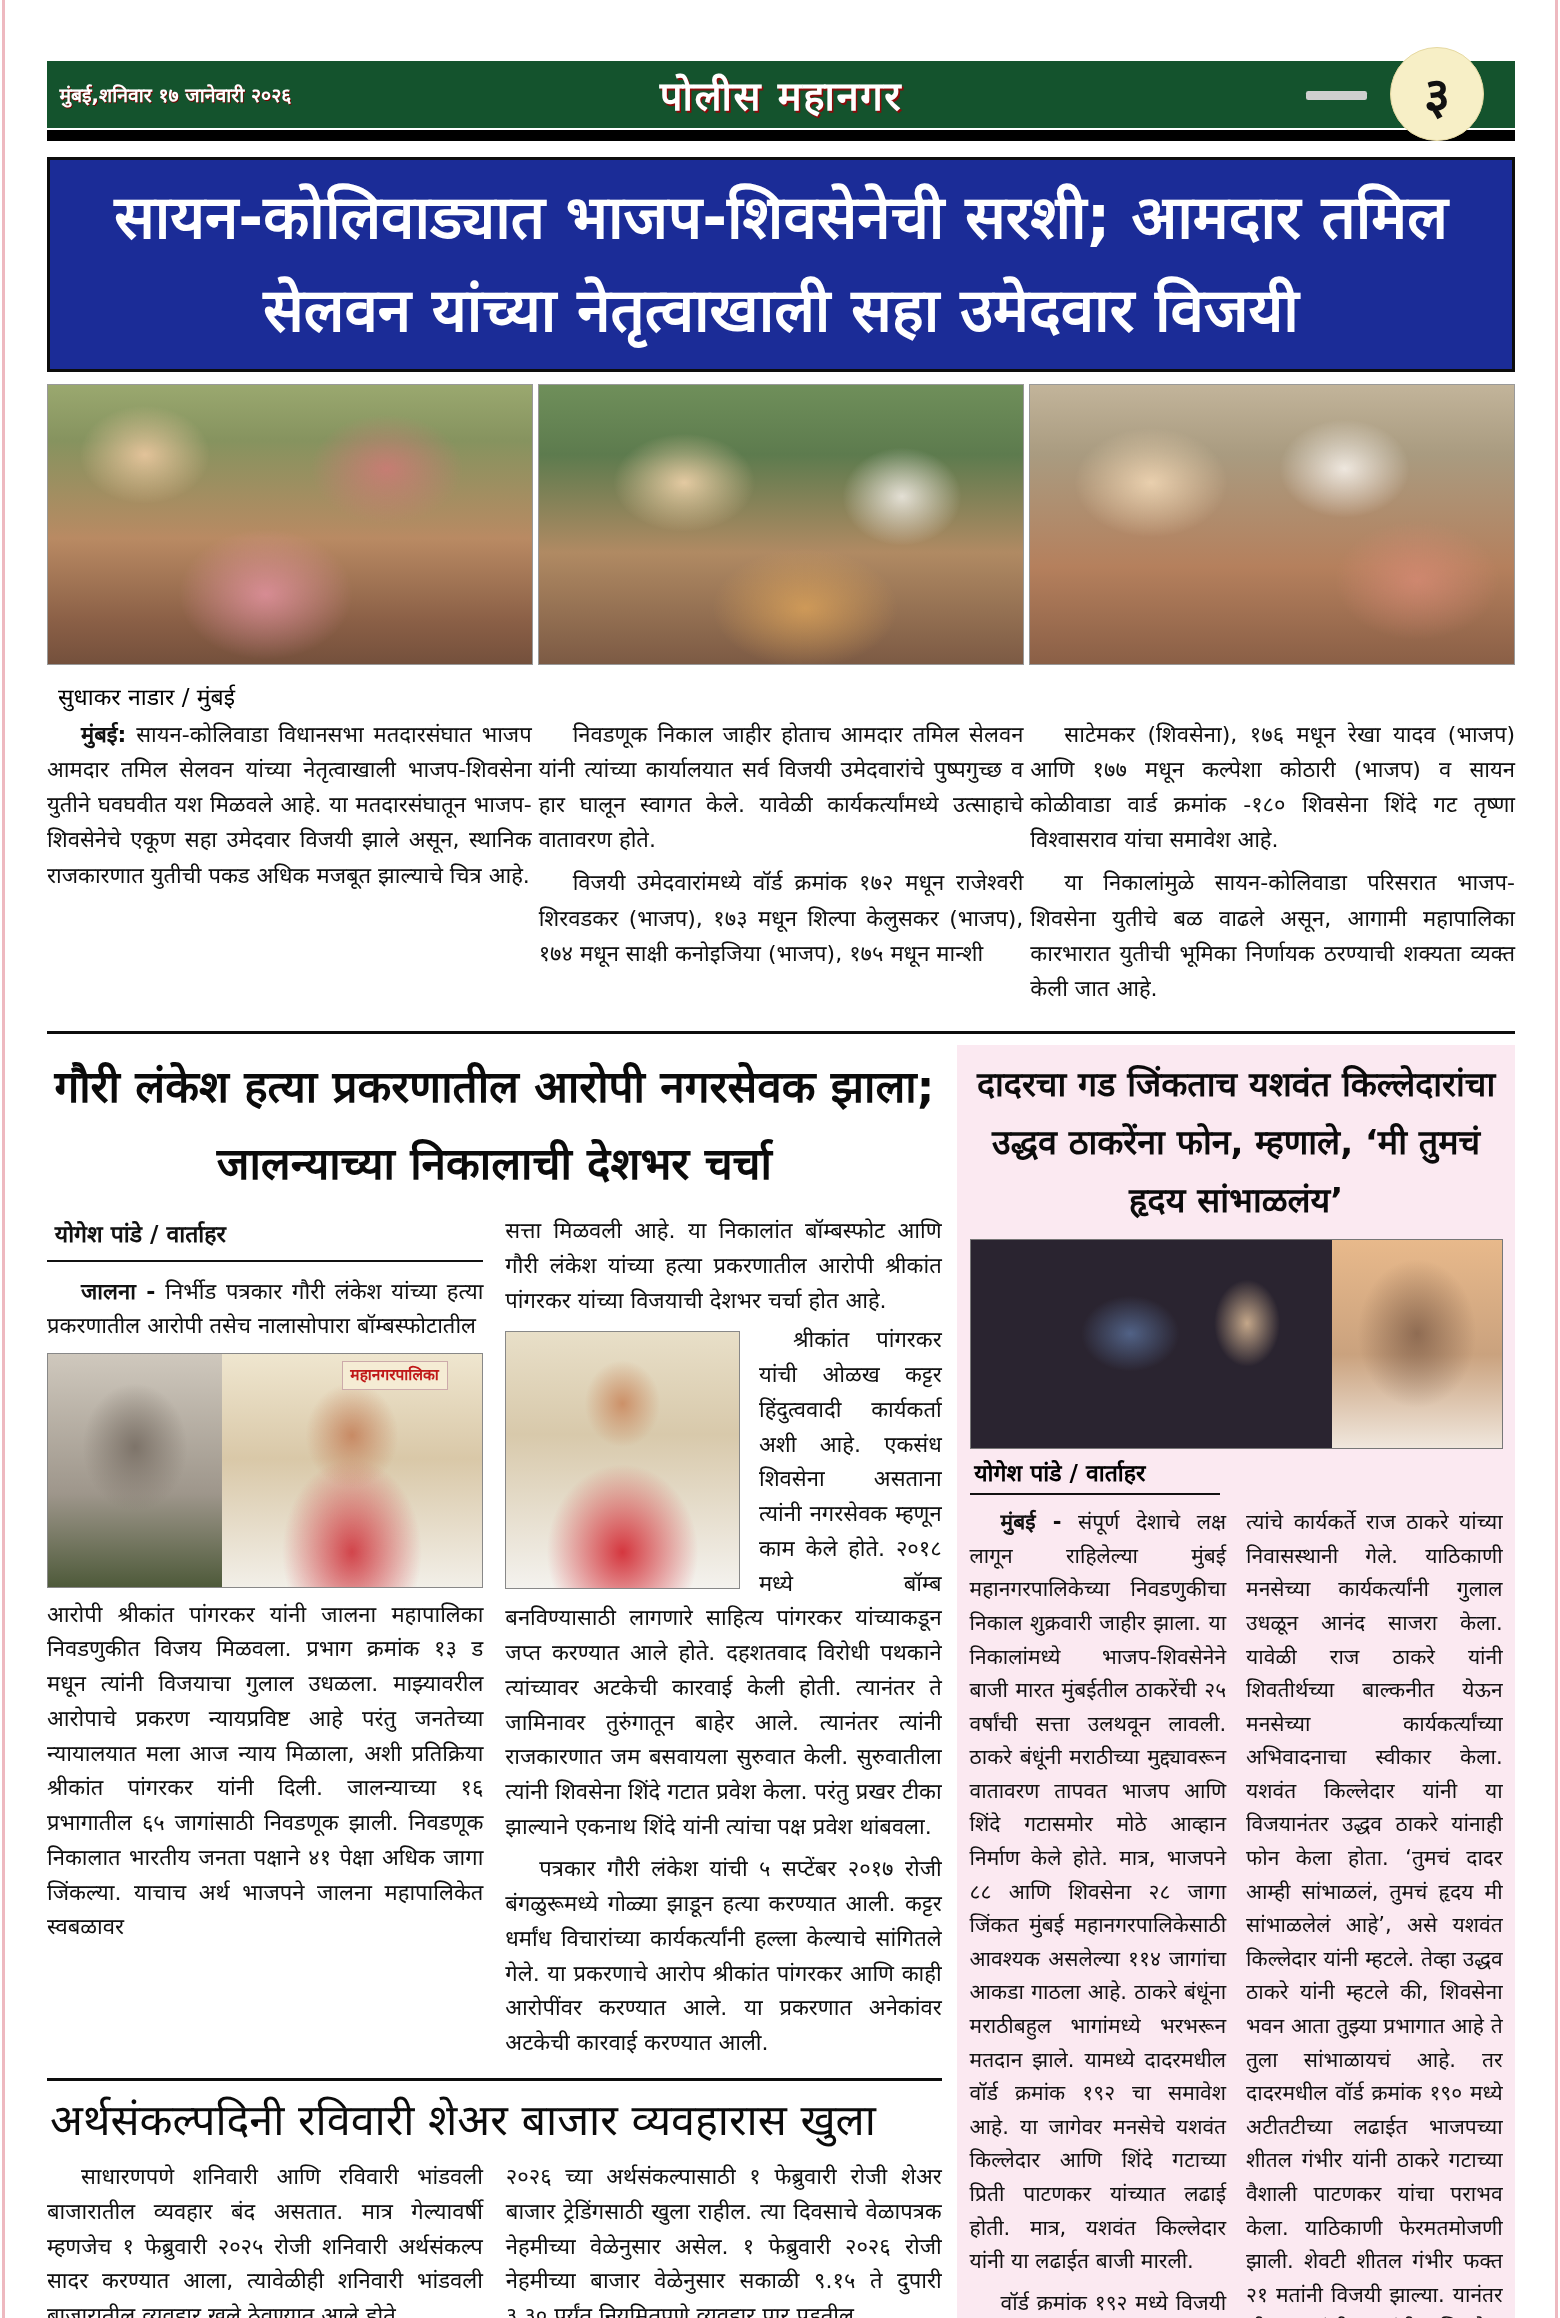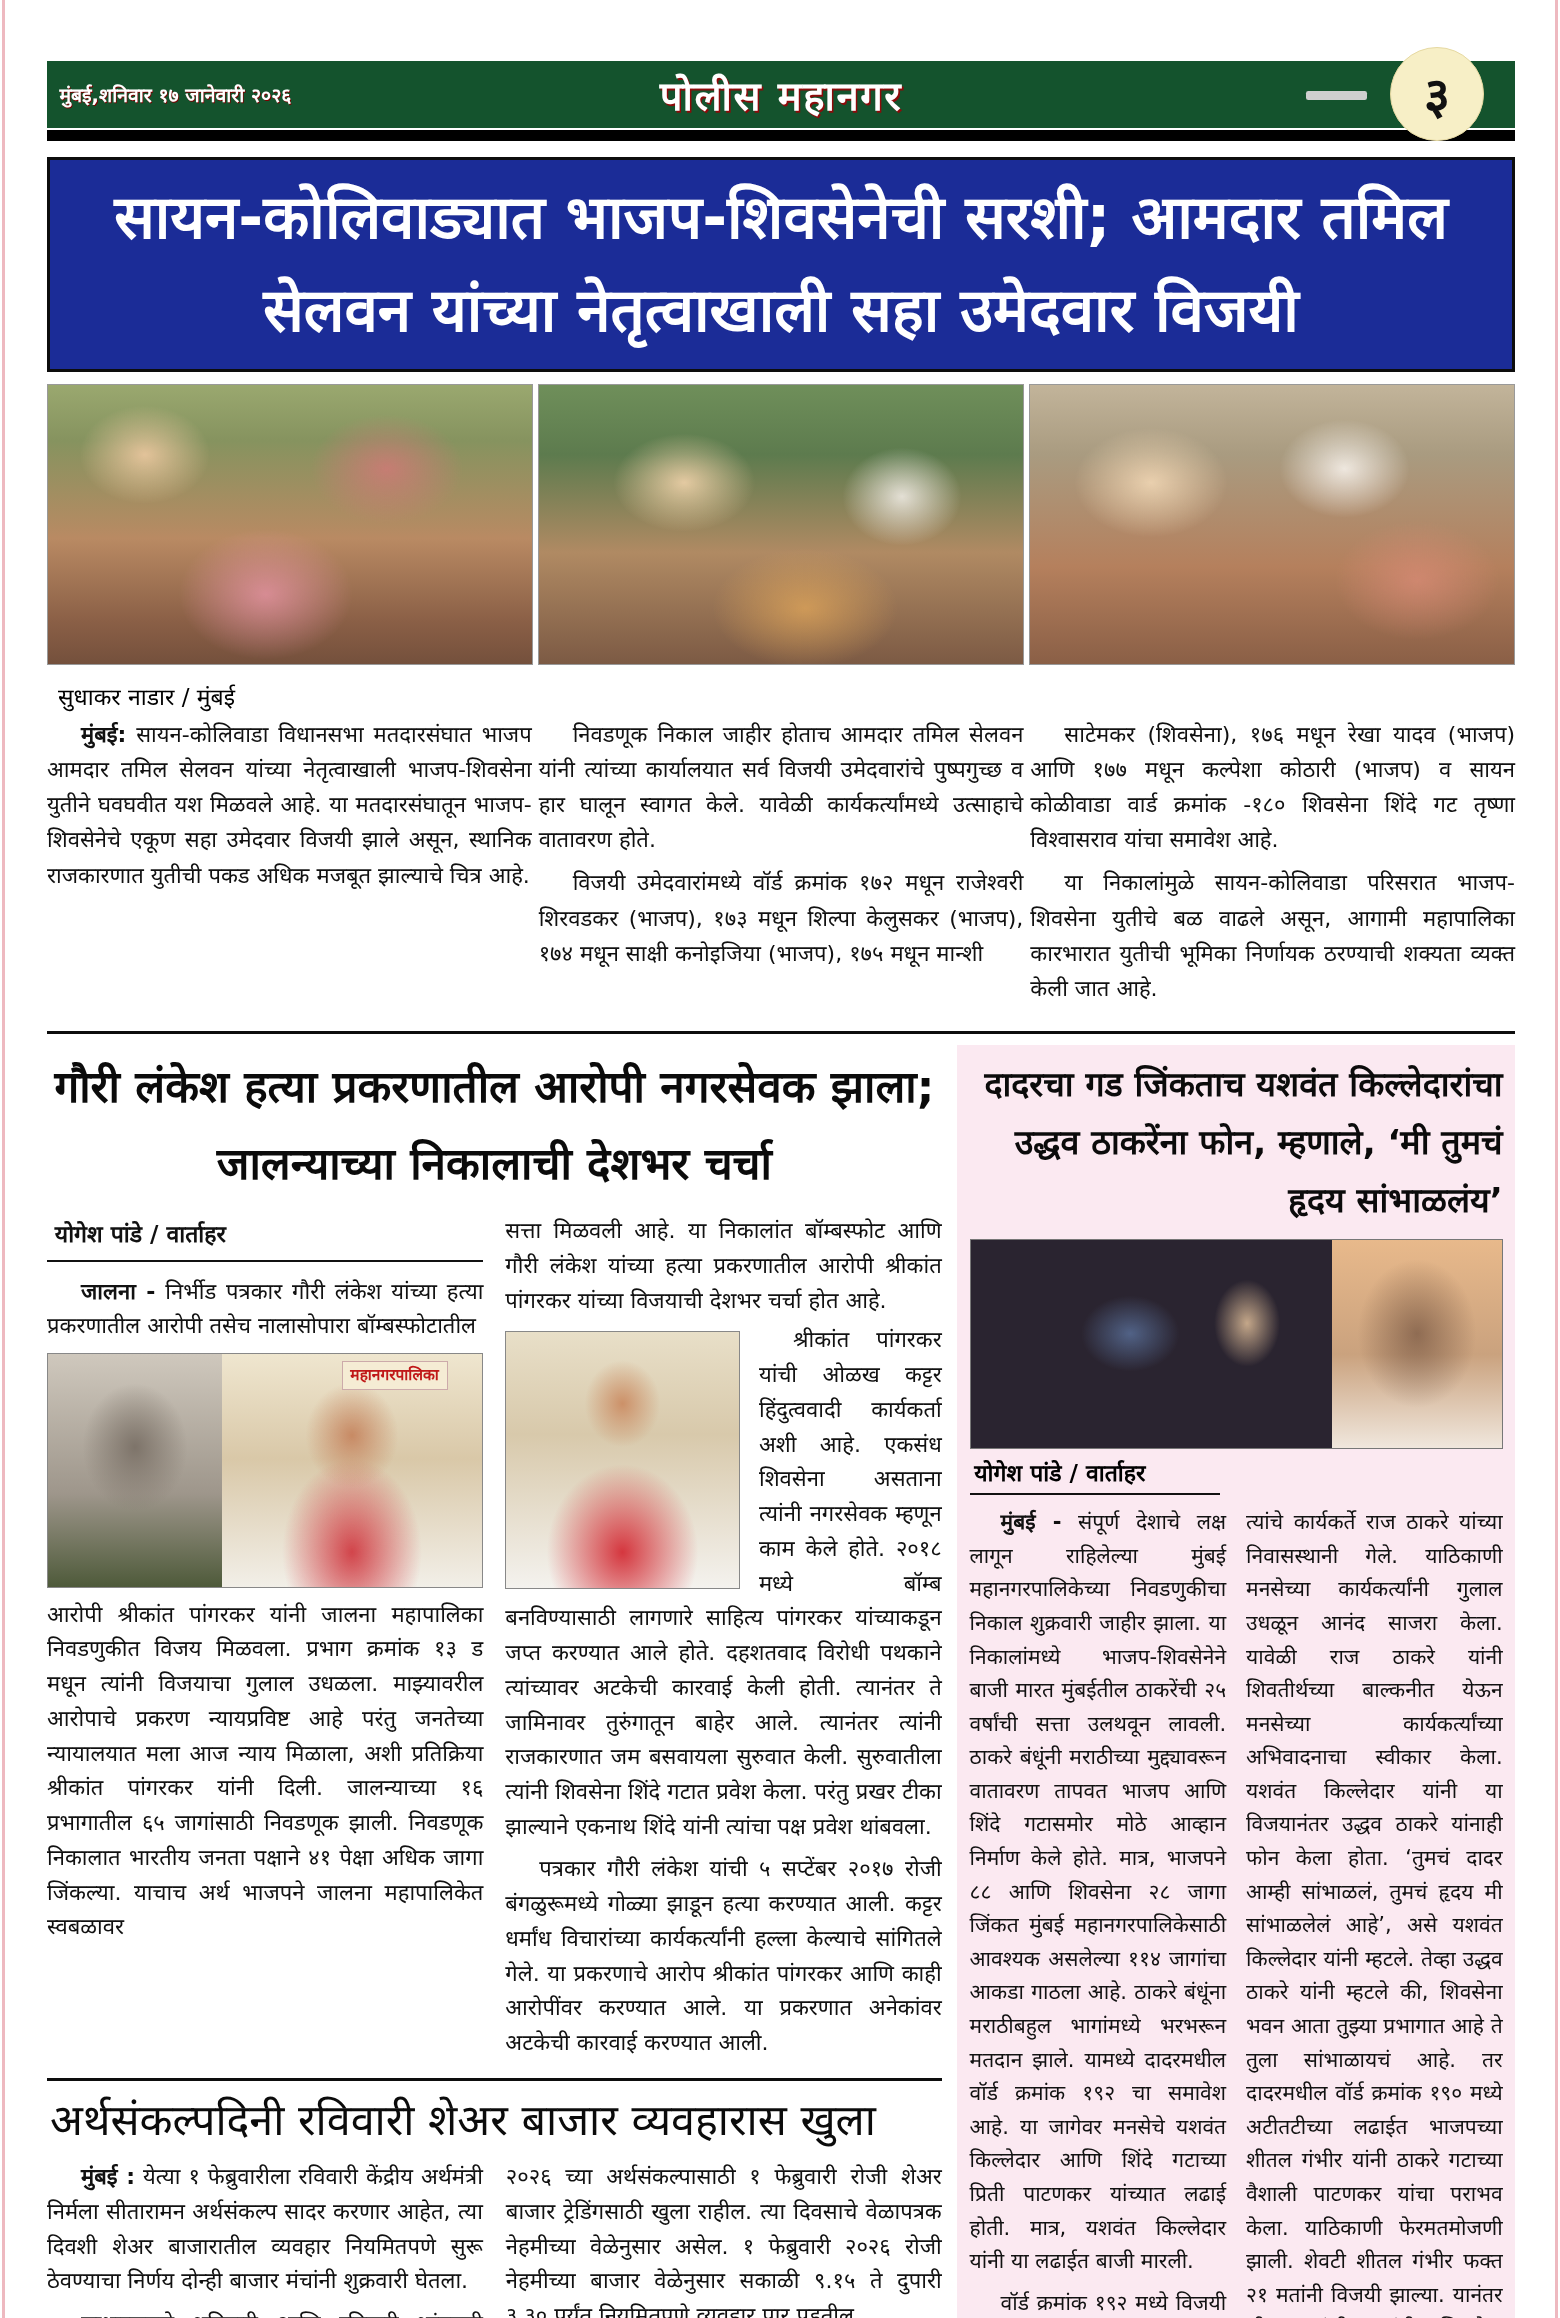--- a/index.html
+++ b/index.html
@@ -69,21 +69,21 @@
     radial-gradient(62px 70px at 50% 35%,rgba(198,134,96,.95),transparent 75%),
     radial-gradient(93px 124px at 50% 85%,rgba(205,40,50,.85),transparent 75%),
     linear-gradient(180deg,#efe6cf 0%,#d9c8a8 45%,#f2efe8 100%);}
   .g-sign{position:absolute;right:8%;top:6.2px;background:#f5ecd4;color:#c01818;font-weight:700;
     font-size:15.5px;padding:1.6px 7.8px;border:0.8px solid #caa;}
   .g2-photo{float:left;width:233px;height:256px;margin:7.8px 18.6px 4.7px 0;border:0.8px solid #888;background:
     radial-gradient(54px 62px at 50% 28%,rgba(203,141,100,.95),transparent 70%),
     radial-gradient(101px 117px at 50% 86%,rgba(210,35,45,.9),transparent 75%),
     linear-gradient(180deg,#e8dfc8 0%,#d8c9ab 40%,#f4f2ee 100%);}
 
-  .d-headline{font-weight:800;font-size:34px;line-height:1.7;text-align:right;color:#0b0b0b;}
+  .d-headline{font-weight:800;font-size:34px;line-height:1.7;text-align:center;color:#0b0b0b;}
   .d-photo{height:208px;margin:9.3px 0 7.8px 0;position:relative;border:0.8px solid #777;background:
     radial-gradient(70px 54px at 30% 45%,rgba(120,160,220,.5),transparent 70%),
     radial-gradient(47px 62px at 52% 40%,rgba(235,200,160,.8),transparent 70%),
     linear-gradient(90deg,#2a2430 0 68%,#caa27e 68% 100%);}
   .d-photo .face{position:absolute;right:0;top:0;width:32%;height:100%;background:
     radial-gradient(74px 93px at 50% 45%,rgba(90,60,45,.55),transparent 80%),
     linear-gradient(180deg,#e8b98b 0%,#caa27e 55%,#f0e7dd 100%);}
   .d-byline{font-weight:800;font-size:23px;margin:6.2px 0 4.7px 4.7px;}
   .d-byline-rule{border-top:2.3px solid #111;width:47%;margin:0 0 11px 0;}
   .d-cols{display:flex;gap:20px;}
@@ -158,21 +158,20 @@
           <p style="text-indent:34px;margin:0;">पत्रकार गौरी लंकेश यांची ५ सप्टेंबर २०१७ रोजी बंगळुरूमध्ये गोळ्या झाडून हत्या करण्यात आली. कट्टर धर्मांध विचारांच्या कार्यकर्त्यांनी हल्ला केल्याचे सांगितले गेले. या प्रकरणाचे आरोप श्रीकांत पांगरकर आणि काही आरोपींवर करण्यात आले. या प्रकरणात अनेकांवर अटकेची कारवाई करण्यात आली.</p>
         </div>
       </div>
 
       <div class="rule"></div>
 
       <div>
         <div class="b-headline">अर्थसंकल्पदिनी रविवारी शेअर बाजार व्यवहारास खुला</div>
         <div class="b-cols">
           <div class="b-col">
-            <p><b>मुंबई :</b> <span>येत्या १ फेब्रुवारीला रविवारी केंद्रीय अर्थमंत्री निर्मला सीतारामन अर्थसंकल्प सादर करणार आहेत, त्या दिवशी शेअर बाजारातील व्यवहार नियमितपणे सुरू ठेवण्याचा निर्णय दोन्ही बाजार मंचांनी शुक्रवारी घेतला.</span></p>
             <p>साधारणपणे शनिवारी आणि रविवारी भांडवली बाजारातील व्यवहार बंद असतात. मात्र गेल्यावर्षी म्हणजेच १ फेब्रुवारी २०२५ रोजी शनिवारी अर्थसंकल्प सादर करण्यात आला, त्यावेळीही शनिवारी भांडवली बाजारातील व्यवहार खुले ठेवण्यात आले होते.</p>
 
           </div>
           <div class="b-col">
             <p style="text-indent:0;">२०२६ च्या अर्थसंकल्पासाठी १ फेब्रुवारी रोजी शेअर बाजार ट्रेडिंगसाठी खुला राहील. त्या दिवसाचे वेळापत्रक नेहमीच्या वेळेनुसार असेल. १ फेब्रुवारी २०२६ रोजी नेहमीच्या बाजार वेळेनुसार सकाळी ९.१५ ते दुपारी ३.३० पर्यंत नियमितपणे व्यवहार पार पडतील.</p>
             <p>अर्थमंत्री निर्मला सीतारामन २०२६-२७ साठी सलग नववा केंद्रीय अर्थसंकल्प सादर करतील, जो स्वातंत्र्यानंतरचा भारताचा ८०वा अर्थसंकल्प असेल. २०१७ मध्ये, केंद्र सरकारने १ एप्रिलपासून सुरू होणाऱ्या नवीन आर्थिक वर्षासाठी अर्थसंकल्पाची तारीख २८ फेब्रुवारीवरून १ फेब्रुवारी निश्चित केली.</p>
           </div>
         </div>
       </div>
     </div>

